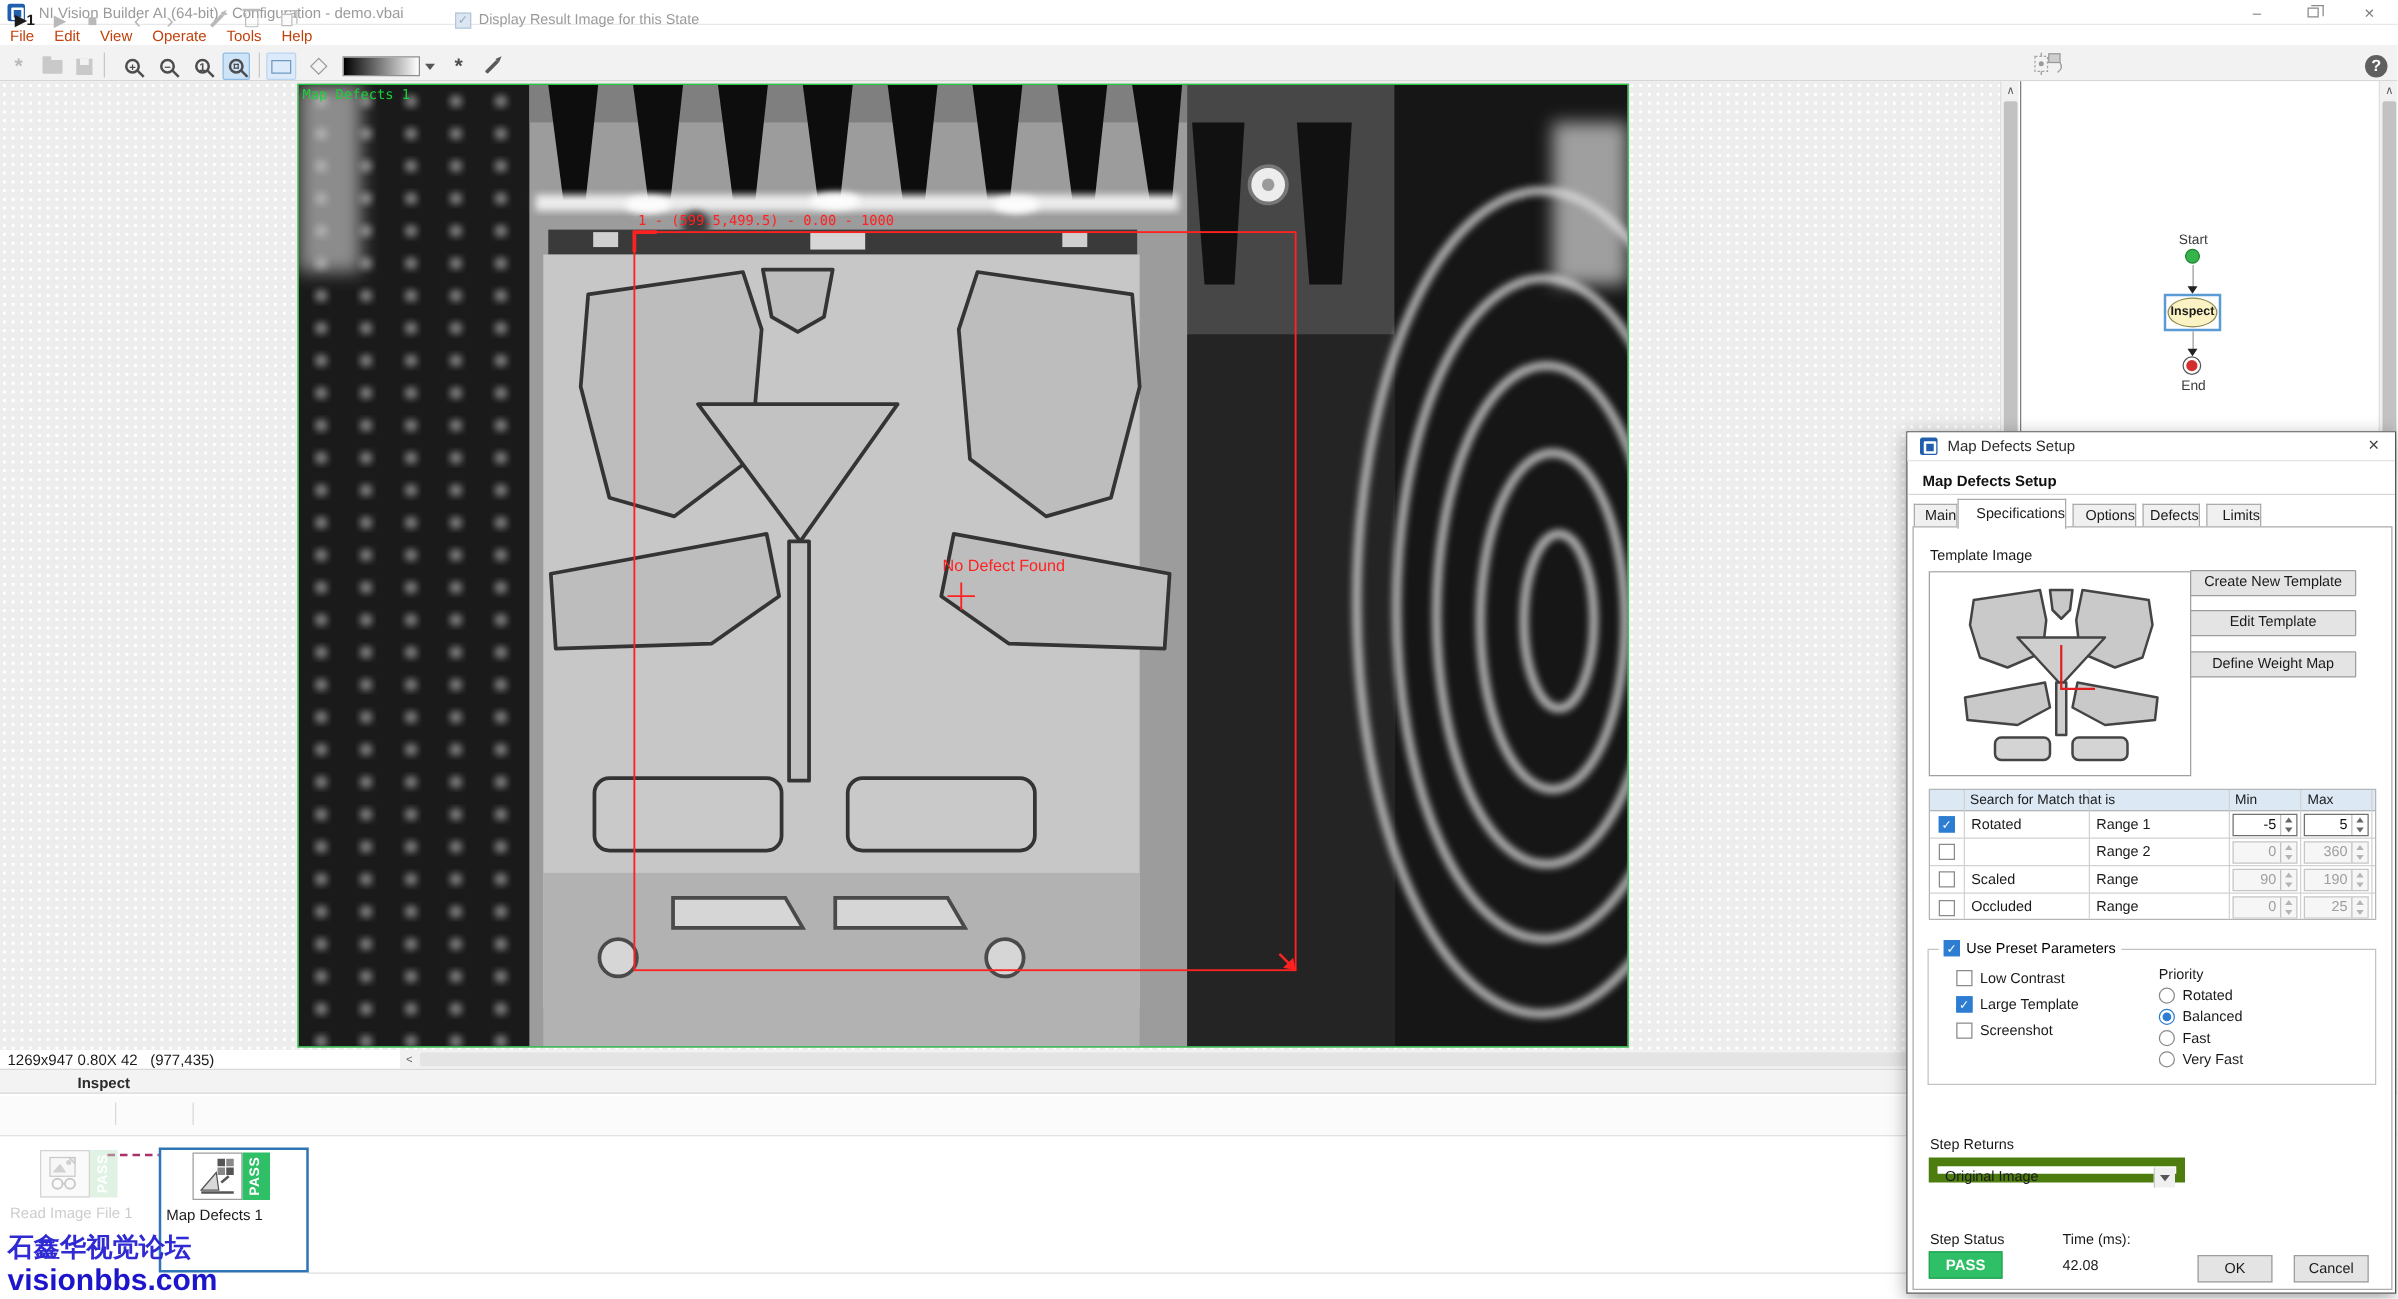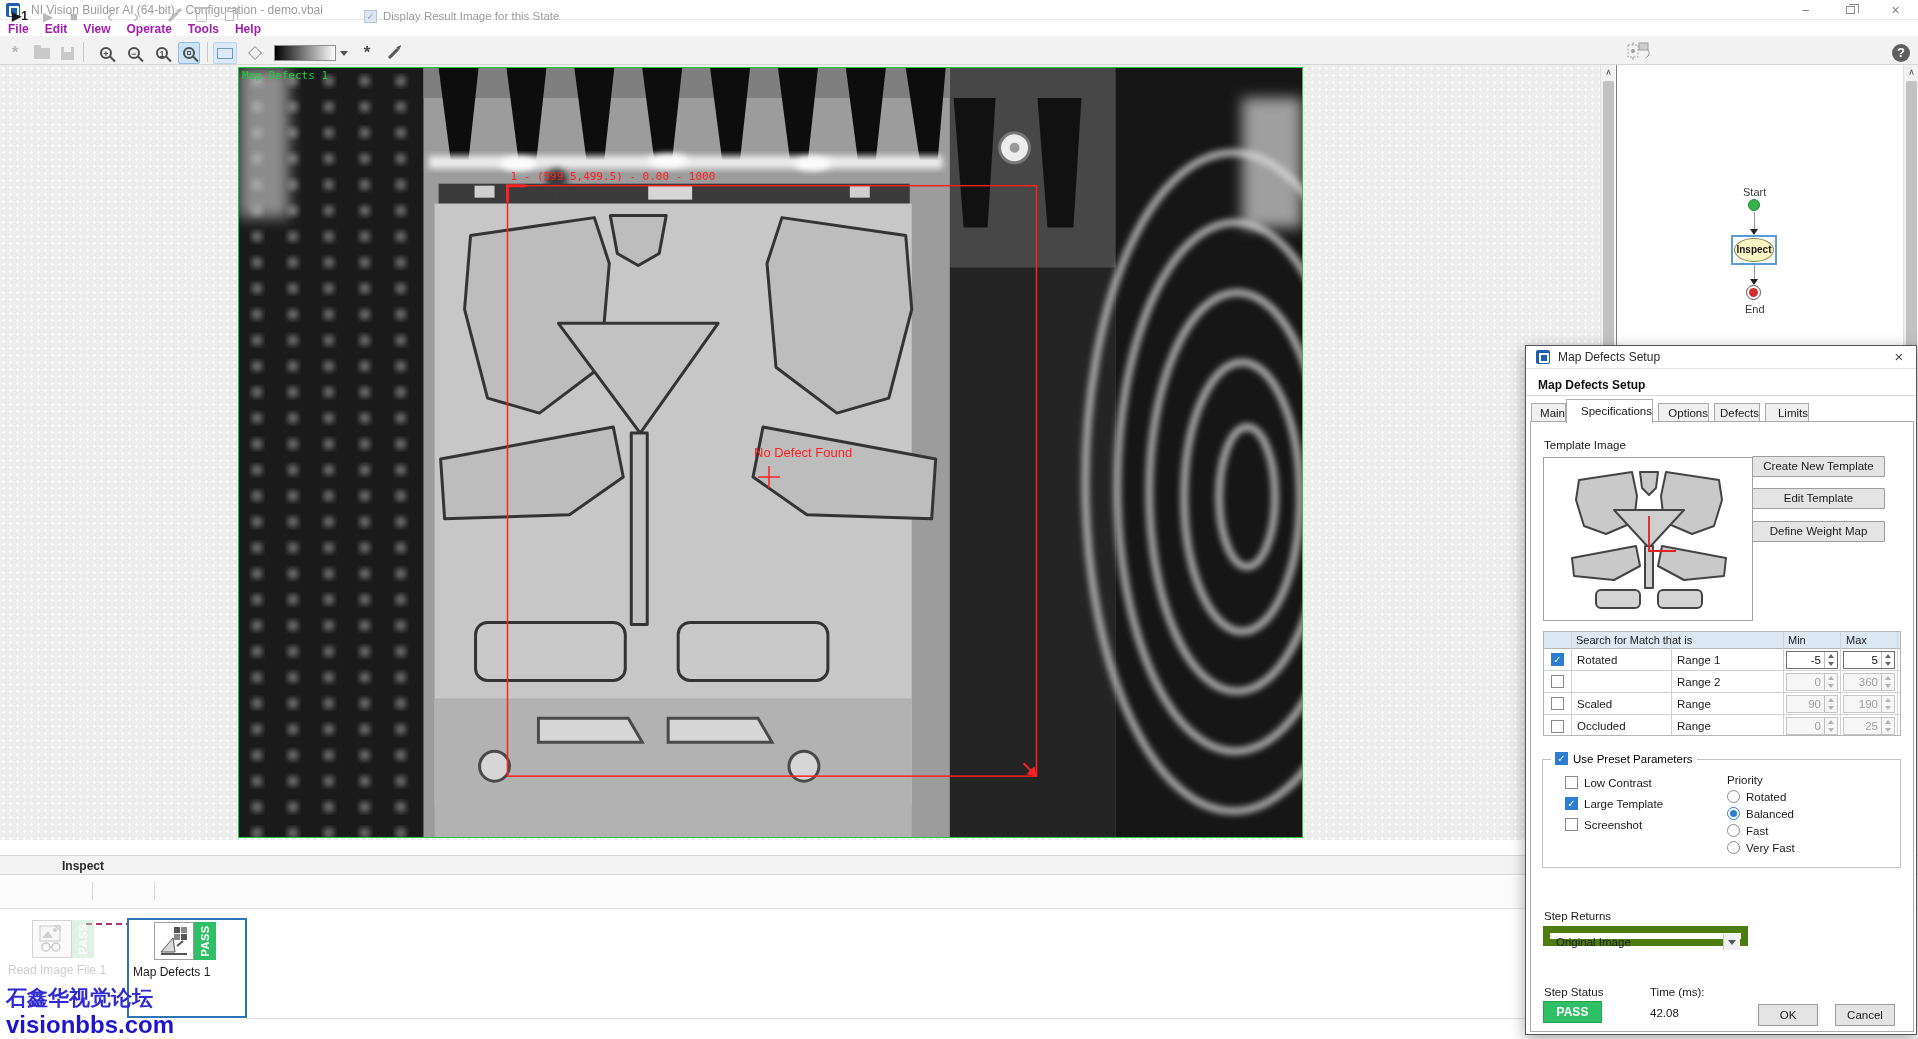--- a/index.html
+++ b/index.html
@@ -11,21 +11,21 @@
   .titlebar { position:absolute; left:0; top:0; width:1918px; height:20px; background:#fff; border-bottom:1px solid #e8e8e8; }
   .ni-icon { position:absolute; width:14px; height:14px; background:#1f5fae; border-radius:2px; }
   .ni-icon::after{ content:""; position:absolute; left:3px; top:3px; width:6px; height:6px; border:2px solid #fff; border-radius:1px; }
   .title-text { position:absolute; left:31px; top:3px; font-size:12px; color:#9b9b9b; }
   .wbtn { position:absolute; top:0; width:45px; height:20px; display:flex; align-items:center; justify-content:center; color:#7d7d7d; font-size:12px; }
   .winrestore { width:9px; height:8px; border:1px solid #8a8a8a; position:relative; background:#fff; }
   .winrestore::before { content:""; position:absolute; left:2px; top:-3px; width:9px; height:8px; border:1px solid #8a8a8a; border-left:none; border-bottom:none; }
 
   
   .menubar { position:absolute; left:0; top:21px; width:1918px; height:15px; background:#fff; display:flex; align-items:center; }
-  .menu-item { font-size:12px; color:#a21caf; padding:0 8px;font-weight:bold; }
+  .menu-item { font-size:12px; color:#c2410c; padding:0 8px; }
 
   
   .toolbar { position:absolute; left:0; top:36px; width:1918px; height:29px; background:#f2f2f2; border-bottom:1px solid #d7d7d7; }
   .tb { position:absolute; top:42px; height:22px; display:flex; align-items:center; justify-content:center; }
   .tsep { position:absolute; top:42px; width:1px; height:20px; background:#c8c8c8; }
   .mag { display:inline-block; width:12px; height:12px; border:2px solid #4d4d4d; border-radius:50%; position:relative; font:bold 9px/11px "Liberation Sans",sans-serif; text-align:center; color:#4d4d4d; }
   .mag::after { content:""; position:absolute; width:7px; height:2px; background:#4d4d4d; right:-6px; bottom:-3px; transform:rotate(45deg); }
   .mag .fitbox { position:absolute; left:2px; top:2px; width:4px; height:4px; border:1px dashed #4d4d4d; }
   .sel-box { background:#cde3f8; border:1px solid #8fbbe6; border-radius:2px; }
   .hl-box { background:#ddeafa; border:1px solid #b9d5f0; border-radius:2px; }
@@ -317,20 +317,28 @@
       </svg>
     </div>
   </div>
 
   <div class="vscroll" style="left:1600px;top:65px;height:775px;">
     <div class="scr-arrow">∧</div>
     <div class="scr-thumb-v" style="top:16px;height:330px;"></div>
     <div class="scr-arrow" style="position:absolute;bottom:0;">∨</div>
   </div>
 
+  <div class="statusrow">
+    <span class="status-text"><span>1269x947 0.80X 42</span>&nbsp;&nbsp;&nbsp;<span>(977,435)</span></span>
+    <div class="hscroll" style="left:320px;top:0;width:1280px;">
+      <div class="scr-arrow" style="position:absolute;left:0;">&lt;</div>
+      <div style="position:absolute;left:16px;top:2px;width:1240px;height:11px;background:#e4e4e4;border-radius:2px;"></div>
+      <div class="scr-arrow" style="position:absolute;right:0;">&gt;</div>
+    </div>
+  </div>
 
   <div class="rightpanel">
     <div class="fc-label" style="left:126px;top:121px;">Start</div>
     <div class="fc-start" style="left:131px;top:134px;"></div>
     <div class="fc-line" style="left:137px;top:147px;height:20px;"></div>
     <div class="fc-arrowhead" style="left:133px;top:164px;"></div>
     <div class="fc-inspect-box" style="left:114px;top:170px;">
       <div class="fc-ellipse">Inspect</div>
     </div>
     <div class="fc-line" style="left:137px;top:200px;height:18px;"></div>

